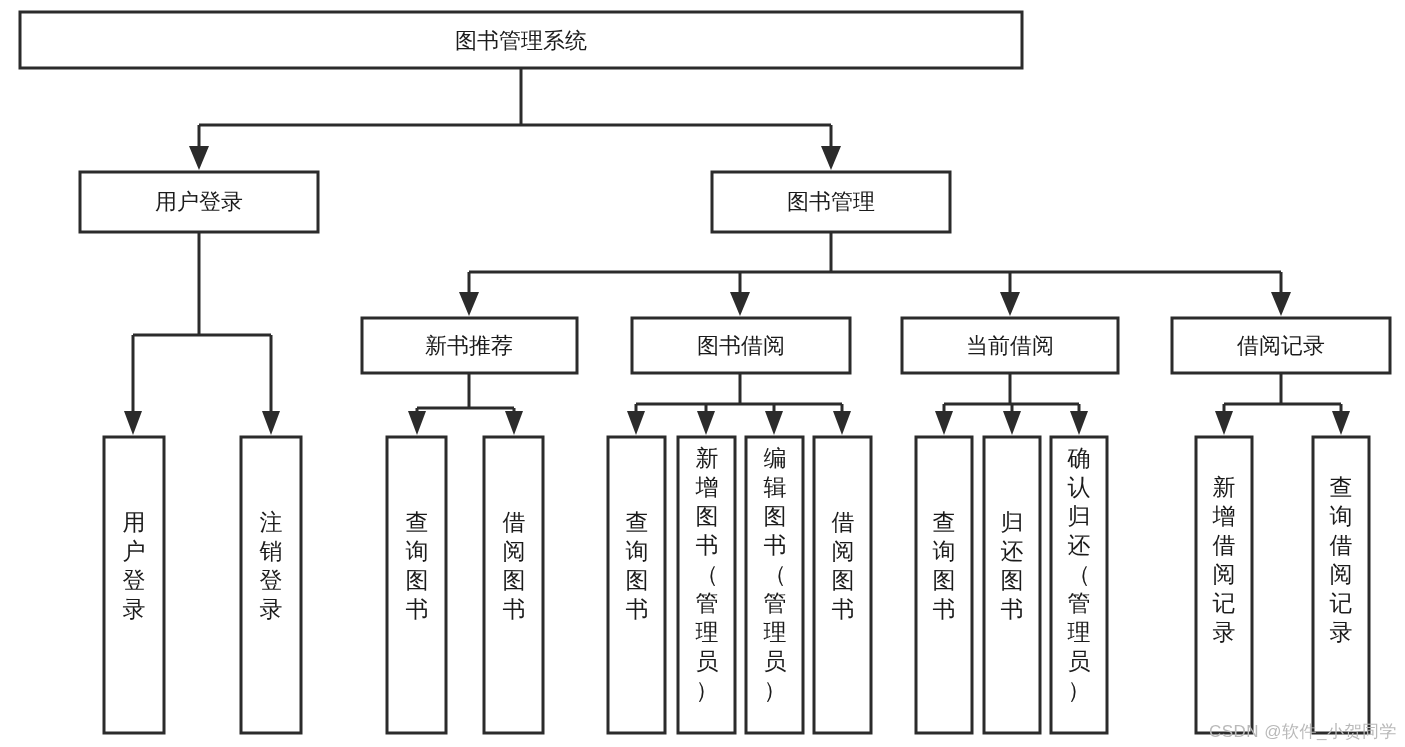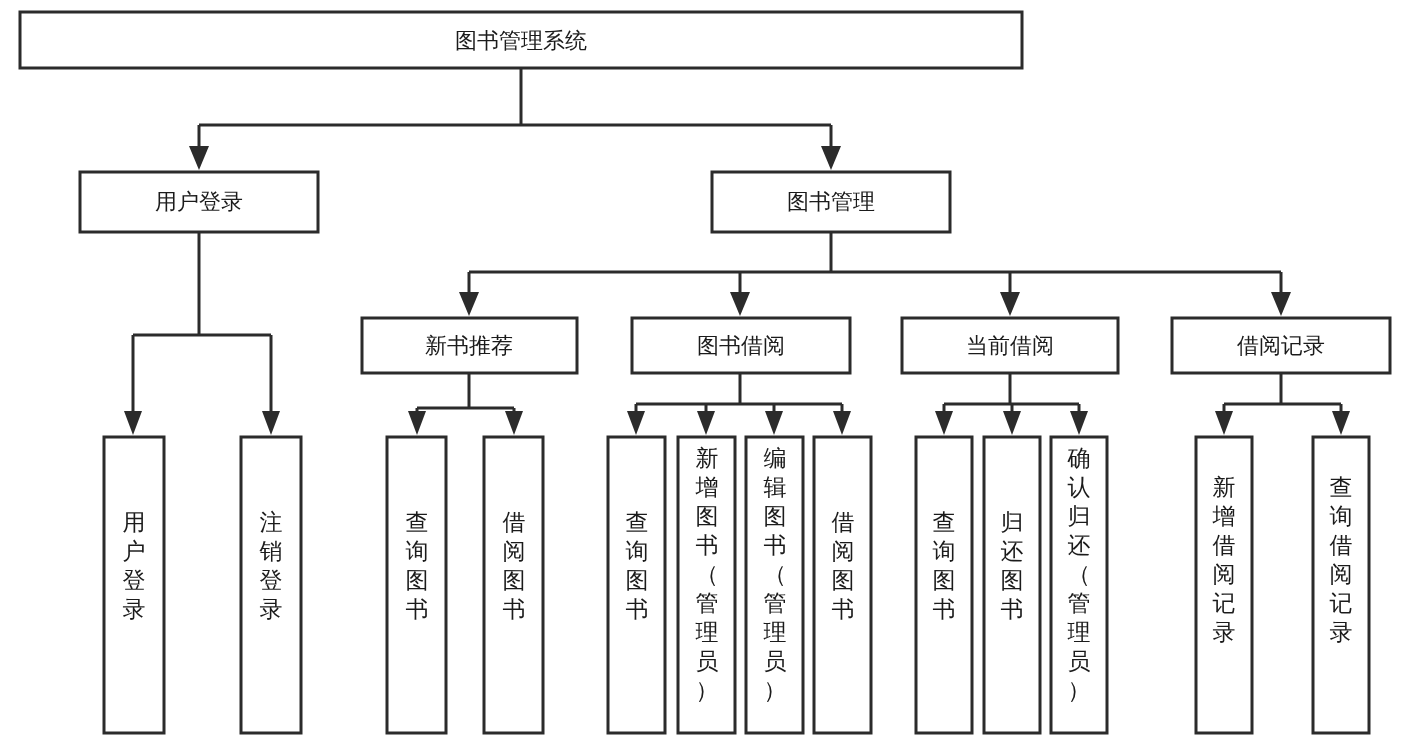--- a/index.html
+++ b/index.html
@@ -245,14 +245,15 @@
       <text class="node-label-v" x="1224" y="495"><tspan x="1224" y="495">新</tspan><tspan x="1224" y="524">增</tspan><tspan x="1224" y="553">借</tspan><tspan x="1224" y="582">阅</tspan><tspan x="1224" y="611">记</tspan><tspan x="1224" y="640">录</tspan></text>
     </g>
 
     <g>
       <rect class="node-box" x="1313" y="437" width="56" height="296"></rect>
       <text class="node-label-v" x="1341" y="495"><tspan x="1341" y="495">查</tspan><tspan x="1341" y="524">询</tspan><tspan x="1341" y="553">借</tspan><tspan x="1341" y="582">阅</tspan><tspan x="1341" y="611">记</tspan><tspan x="1341" y="640">录</tspan></text>
     </g>
 
   </svg>
 
+  <div class="watermark-text">CSDN @软件_小贺同学</div>
 
 </div>
 
 </body></html>

